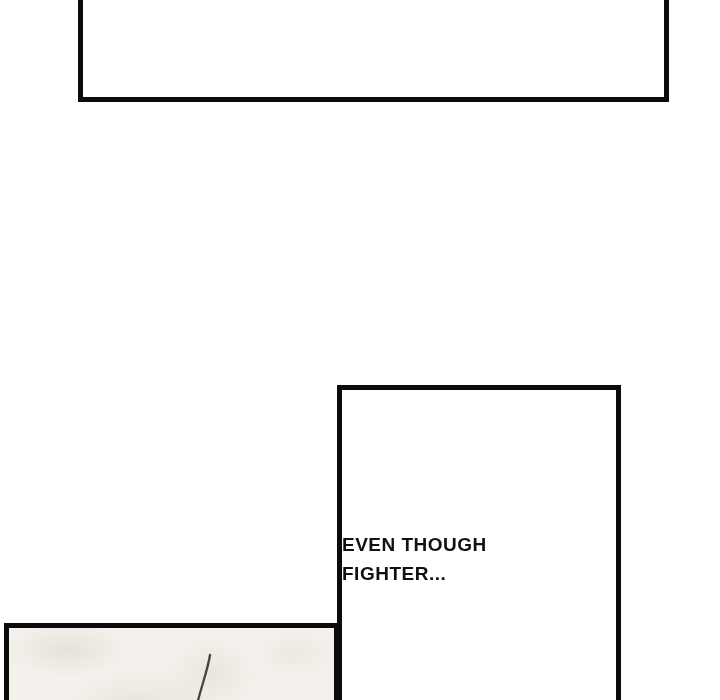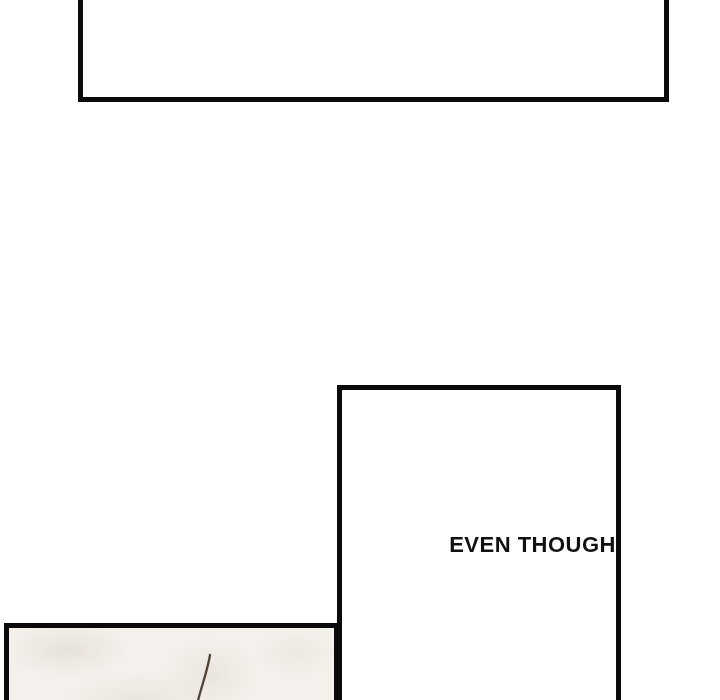--- a/index.html
+++ b/index.html
@@ -33,22 +33,22 @@
     left: 337px;
     top: 385px;
     width: 284px;
     height: 330px;
     border-bottom: none;
   }
   .speech-text {
     box-sizing: border-box;
     width: 100%;
     padding-top: 140px;
-    text-align: right;
-    font-size: 22px;
+    text-align: left;
+    font-size: 19px;
     font-weight: bold;
     letter-spacing: 0.5px;
     line-height: 29px;
     color: var(--text-color, #111111);
     white-space: nowrap;
   }
   
   #panel-art {
     left: 4px;
     top: 623px;
@@ -74,20 +74,21 @@
 </head>
 <body>
 
 <div id="comic-page">
 
   <div id="panel-top" class="panel"></div>
 
   <div id="panel-speech" class="panel">
     <div class="speech-text">
       <div>EVEN THOUGH</div>
+      <div>FIGHTER...</div>
     </div>
   </div>
 
   <div id="panel-art" class="panel">
     <svg viewBox="0 0 325 85" aria-hidden="true">
       <path d="M 201 27 C 199 41 193 56 187 80" fill="none" stroke="#4f4237" stroke-width="2.3" stroke-linecap="round"></path>
     </svg>
   </div>
 
 </div>

